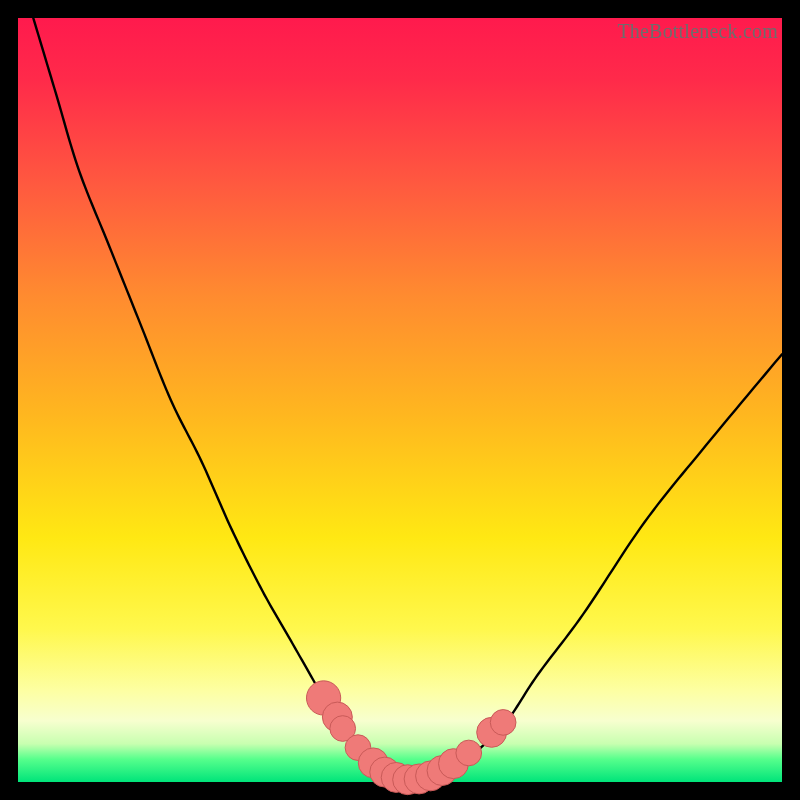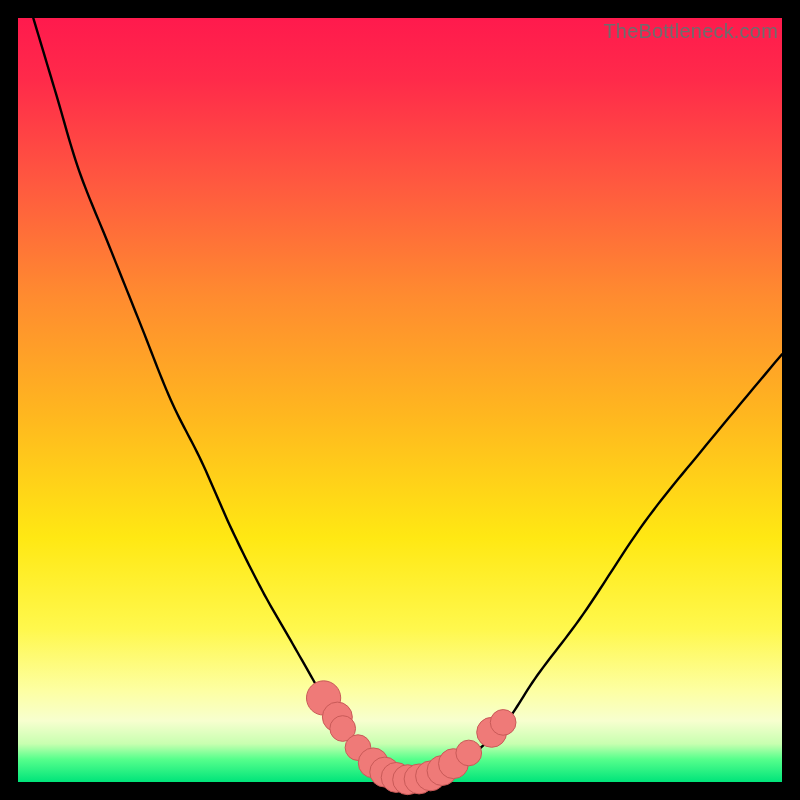--- a/index.html
+++ b/index.html
@@ -44,20 +44,21 @@
   }
   .watermark {
     position: absolute;
     top: 20px;
     right: 22px;
     color: #6d6d6d;
     font-size: 20px;
     font-weight: 500;
     letter-spacing: 0.2px;
     user-select: none;
+    font-family: Liberation Serif, serif;
   }
   svg.curve {
     position: absolute;
     inset: 0;
     width: 764px;
     height: 764px;
     overflow: visible;
   }
 </style>
 </head>

